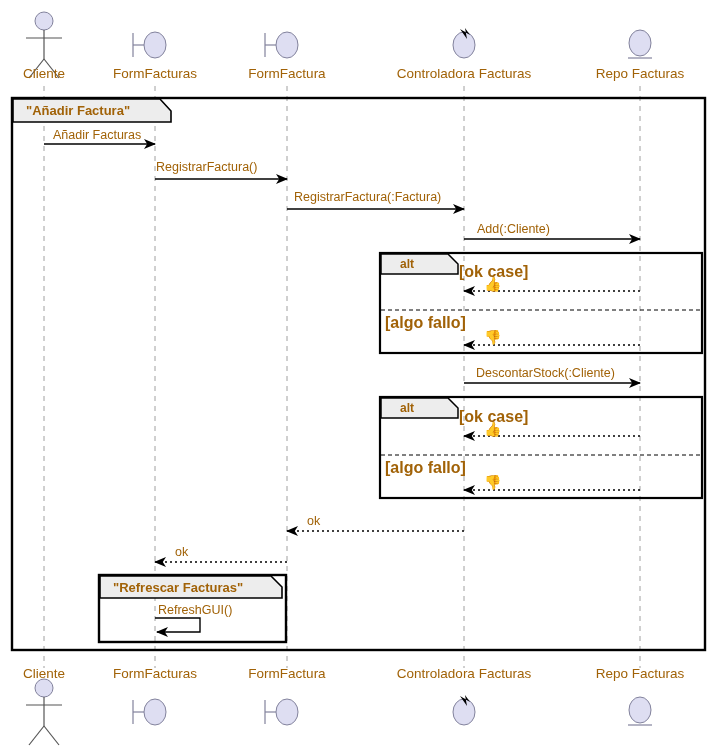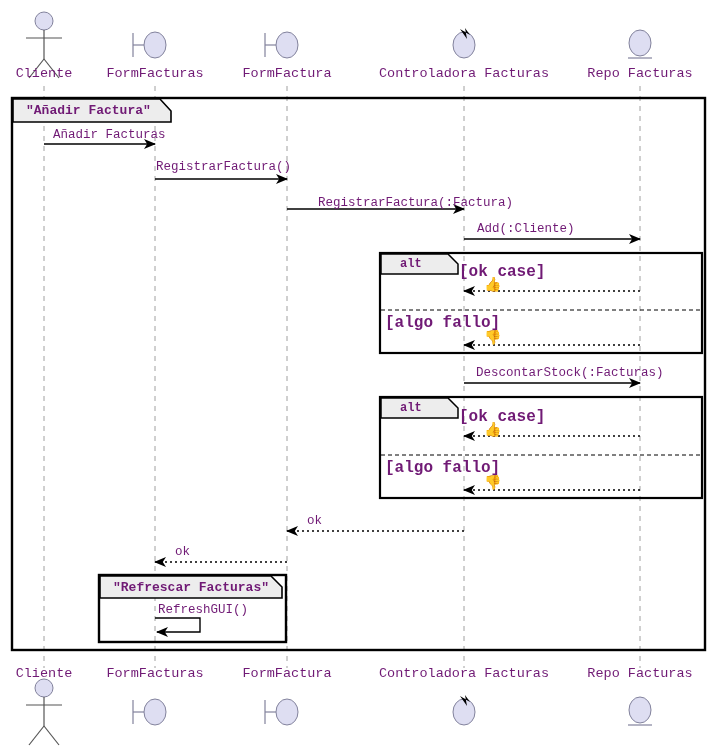--- a/index.html
+++ b/index.html
@@ -21,22 +21,22 @@
   }
   svg.layer {
     position: absolute;
     left: 0;
     top: 0;
     width: 717px;
     height: 748px;
   }
   .lbl {
     position: absolute;
-    font-family: Liberation Mono, monospace;
-    color: #701a75;
+    font-family: Liberation Sans, sans-serif;
+    color: #a16207;
     white-space: nowrap;
     line-height: 1;
   }
   .participant-name {
     font-size: 13.5px;
     text-align: center;
     transform: translateX(-50%);
   }
   .msg-label {
     font-size: 12.5px;
@@ -207,24 +207,24 @@
       <div class="lbl frame-title" style="left: 26px; top: 104px;">"Añadir Factura"</div>
       <div class="lbl frame-title" style="left: 113px; top: 581px;">"Refrescar Facturas"</div>
       <div class="lbl frag-op" style="left: 400px; top: 258px;">alt</div>
       <div class="lbl guard" style="left: 459px; top: 264px;">[ok case]</div>
       <div class="lbl guard" style="left: 385px; top: 315px;">[algo fallo]</div>
       <div class="lbl frag-op" style="left: 400px; top: 402px;">alt</div>
       <div class="lbl guard" style="left: 459px; top: 409px;">[ok case]</div>
       <div class="lbl guard" style="left: 385px; top: 460px;">[algo fallo]</div>
       <div class="lbl msg-label" style="left: 53px; top: 129px;">Añadir Facturas</div>
       <div class="lbl msg-label" style="left: 156px; top: 161px;">RegistrarFactura()</div>
-      <div class="lbl msg-label" style="left: 294px; top: 197px; margin-left: 24px;">RegistrarFactura(:Factura)</div>
+      <div class="lbl msg-label" style="left: 294px; top: 191px;">RegistrarFactura(:Factura)</div>
       <div class="lbl msg-label" style="left: 477px; top: 223px;">Add(:Cliente)</div>
       <div class="emoji" style="left: 484px; top: 277px;">👍</div>
       <div class="emoji" style="left: 484px; top: 330px;">👎</div>
-      <div class="lbl msg-label" style="left: 476px; top: 367px;">DescontarStock(:Facturas)</div>
+      <div class="lbl msg-label" style="left: 476px; top: 367px;">DescontarStock(:Cliente)</div>
       <div class="emoji" style="left: 484px; top: 422px;">👍</div>
       <div class="emoji" style="left: 484px; top: 475px;">👎</div>
       <div class="lbl msg-label" style="left: 307px; top: 515px;">ok</div>
       <div class="lbl msg-label" style="left: 175px; top: 546px;">ok</div>
       <div class="lbl msg-label" style="left: 158px; top: 604px;">RefreshGUI()</div>
     </div>
 </div>
 
 </body></html>

